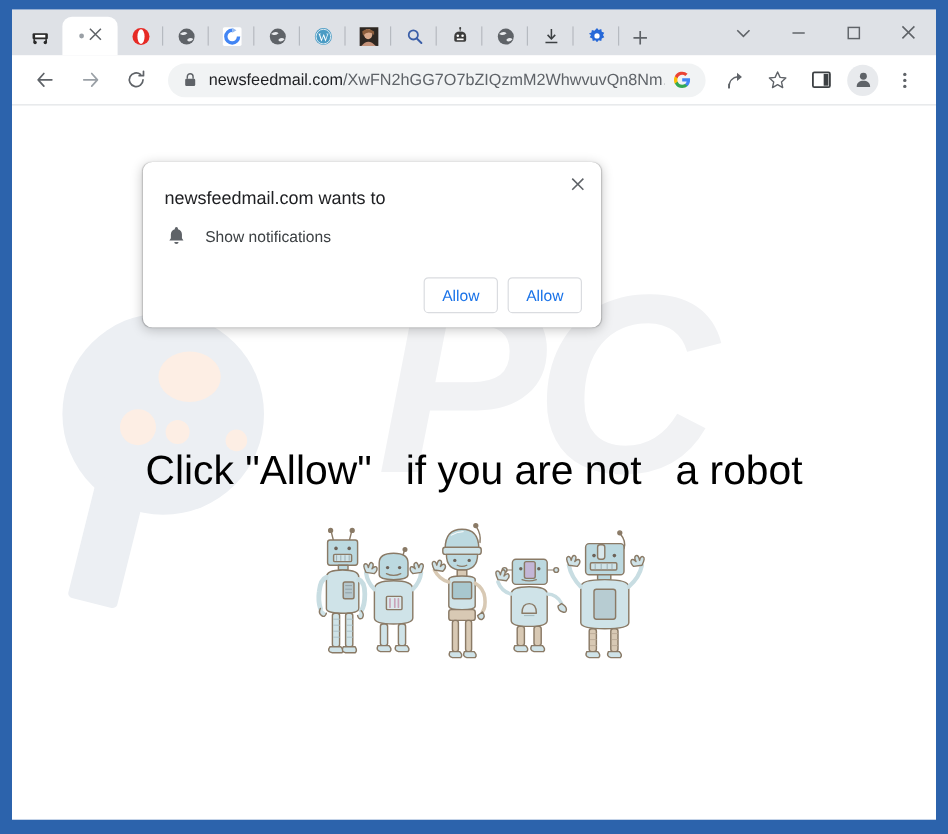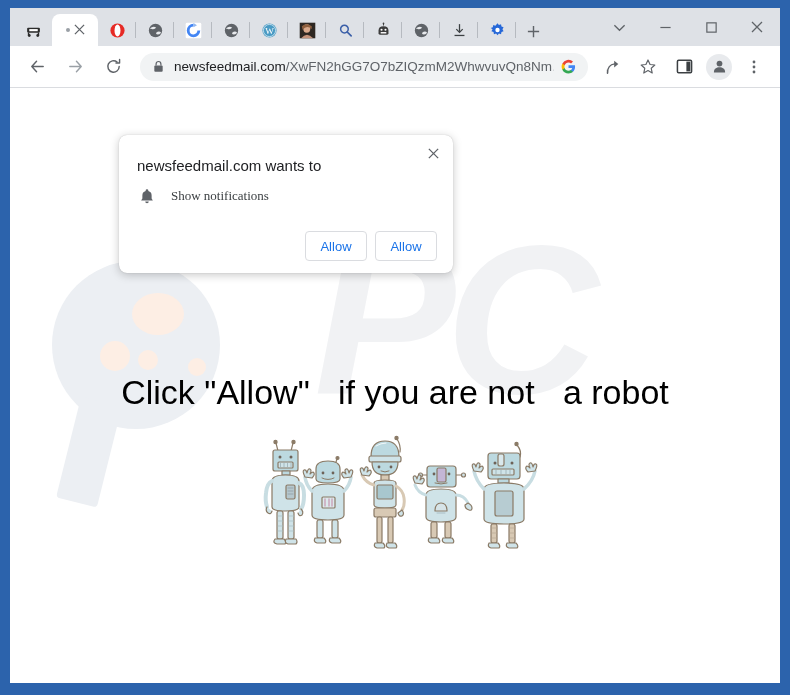--- a/index.html
+++ b/index.html
@@ -181,43 +181,42 @@
   #robots {
     position: absolute;
     left: 240px; top: 345px;
     width: 315px; height: 130px;
   }
 
   
   #perm-dialog {
     position: absolute;
     left: 109px; top: 47px;
-    width: 334px;
+    width: 382px;
     background: #ffffff;
     border-radius: 8px;
     box-shadow: 0 2px 10px rgba(0,0,0,0.22), 0 0 1px rgba(0,0,0,0.25);
     padding: 14px 16px 12px 16px;
     z-index: 50;
   }
   #perm-close {
     position: absolute; right: 8px; top: 6px;
     width: 24px; height: 24px;
     display: flex; align-items: center; justify-content: center;
     color: #5f6368;
   }
   #perm-title {
     font-size: 15px;
     color: #202124;
     margin: 8px 0 0 2px;
     font-family: "Liberation Sans", sans-serif;
   }
   #perm-row {
-    display: flex; align-items: flex-start;
+    display: flex; align-items: flex-end;
     margin: 14px 0 0 4px;
-    font-family: Liberation Serif, serif;
   }
   #perm-row .txt {
     font-size: 13px; color: #3c4043; margin-left: 16px;
   }
   #perm-actions {
     display: flex; justify-content: flex-end;
     gap: 8px;
     margin-top: 26px;
     align-items: center;
   }

